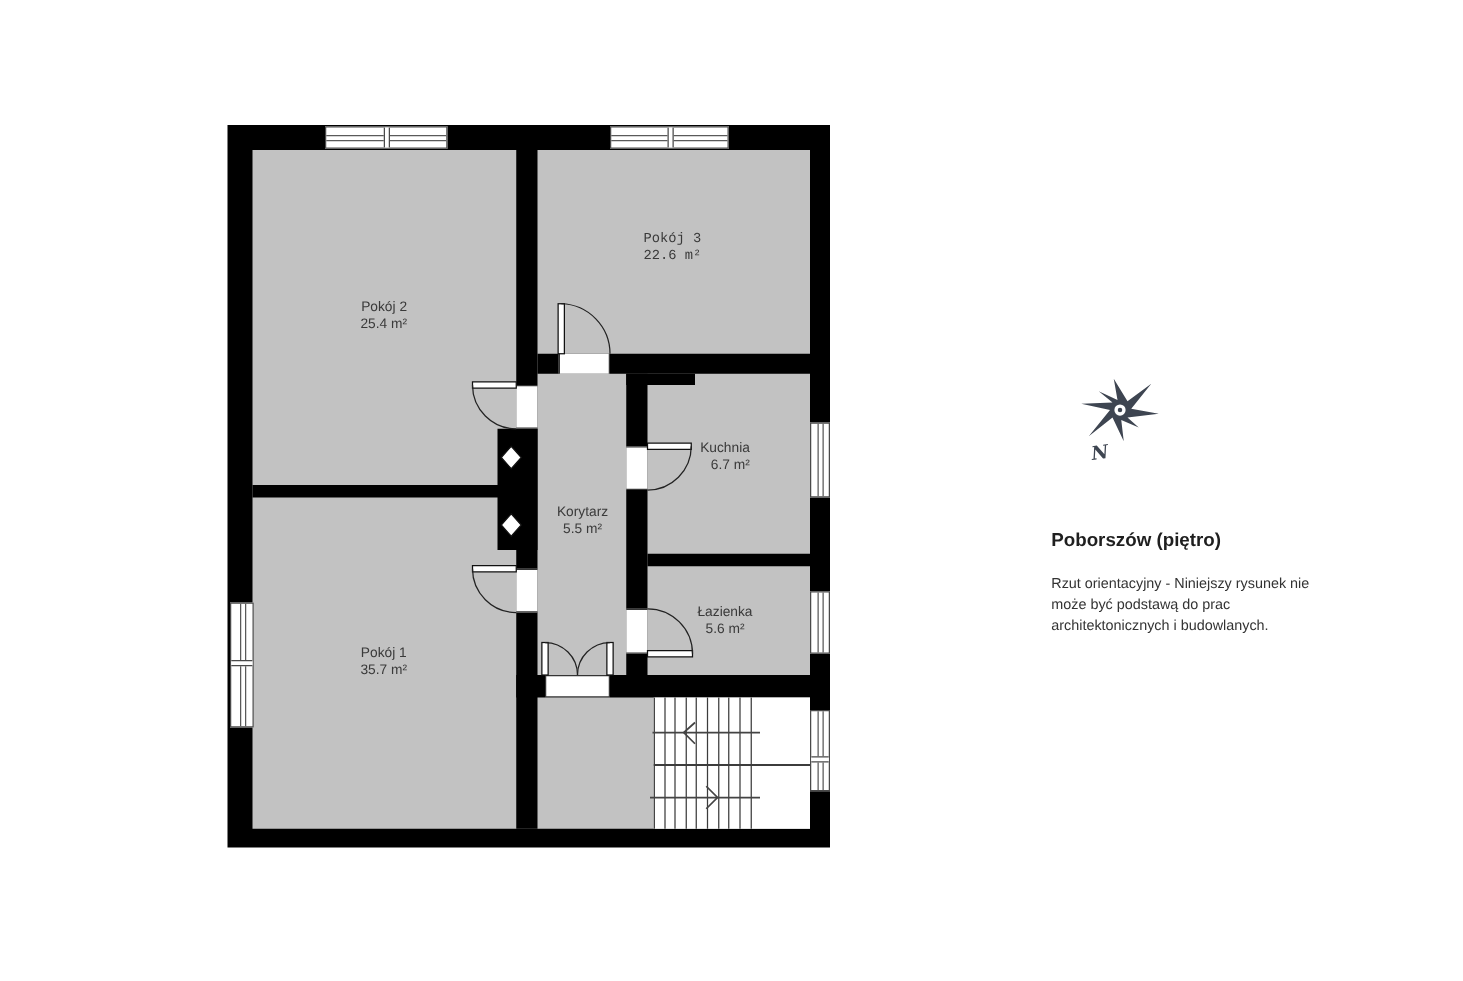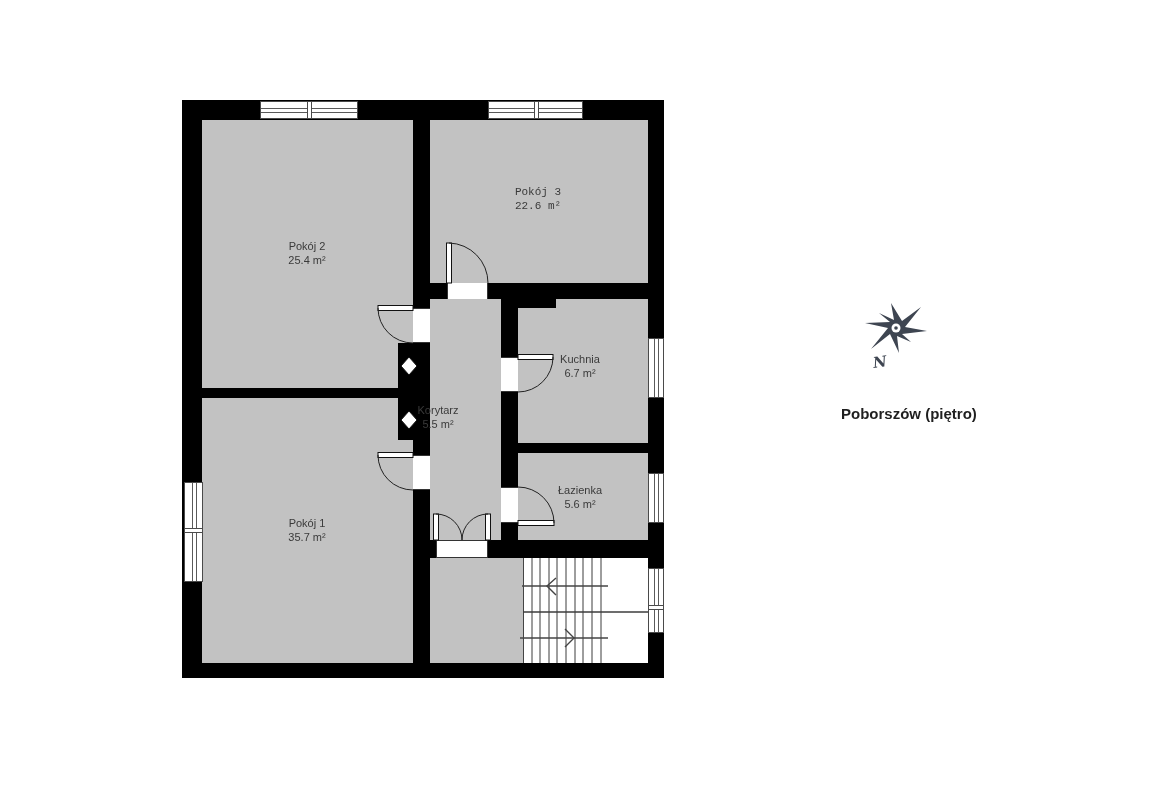--- a/index.html
+++ b/index.html
@@ -119,47 +119,52 @@
       <path d="M 436 514 A 26 26 0 0 1 462 540"></path>
       <path d="M 488 514 A 26 26 0 0 0 462 540"></path>
     </g>
 
     <g fill="#fff" stroke="#111" stroke-width="1">
       <path d="M 401 366 L 409 357 L 417 366 L 409 375 Z"></path>
       <path d="M 401 420 L 409 411 L 417 420 L 409 429 Z"></path>
     </g>
   </svg>
 
-  <div class="room-label" style="left:307px;top:253px;">
+  <div class="room-label" style="left:307px;top:253px;text-align:right;">
     <div>Pokój 2</div>
     <div>25.4 m²</div>
   </div>
   <div class="room-label" style="left:538px;top:199px;font-family:Liberation Mono, monospace;">
     <div>Pokój 3</div>
     <div>22.6 m²</div>
   </div>
-  <div class="room-label" style="left:580px;top:366px;">
+  <div class="room-label" style="left:580px;top:366px;text-align:right;">
     <div>Kuchnia</div>
     <div>6.7 m²</div>
   </div>
-  <div class="room-label" style="left:438px;top:417px;">
+  <div class="room-label" style="left:466px;top:417px;">
     <div>Korytarz</div>
     <div>5.5 m²</div>
   </div>
   <div class="room-label" style="left:580px;top:497px;">
     <div>Łazienka</div>
     <div>5.6 m²</div>
   </div>
   <div class="room-label" style="left:307px;top:530px;">
     <div>Pokój 1</div>
     <div>35.7 m²</div>
   </div>
 
   <svg width="66" height="54" viewBox="0 0 66 54" style="left:864px;top:302px;">
     <polygon fill="#3e4551" points="27,1 38,19 57,5 41,25 63,29 38,32 47,40 33,34 35,51 26,32 7,47 24,26 1,21 26,20 15,11 30,18"></polygon>
     <circle cx="32" cy="26" r="4.5" fill="#fff"></circle>
     <circle cx="32" cy="26" r="1.8" fill="#3e4551"></circle>
   </svg>
   <div class="compass-n" style="left:873px;top:353px;">N</div>
 
-  <div class="panel-title" style="left:841px;top:405px;">Poborszów (piętro)</div>
+  <div class="panel-title" style="left:841px;top:424px;">Poborszów (piętro)</div>
+  <div class="panel-body" style="left:841px;top:459px;">
+    <div>Rzut orientacyjny - Niniejszy rysunek nie</div>
+    <div>może być podstawą do prac</div>
+    <div>architektonicznych i budowlanych.</div>
+  </div>
 
 </div>
 
 </body></html>

